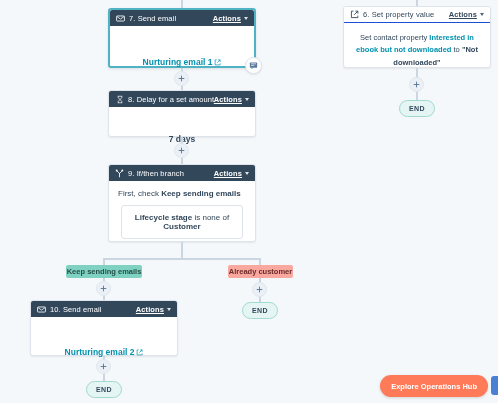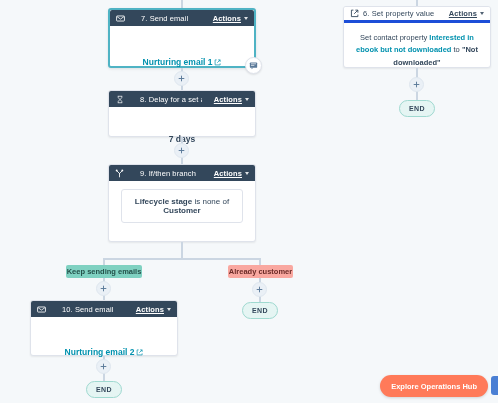--- a/index.html
+++ b/index.html
@@ -69,26 +69,25 @@
     height: 16px;
     padding: 0 6px;
     box-sizing: border-box;
     font-size: 7.5px;
     letter-spacing: .1px;
   }
   .card-head.dark {
     background: #33475b;
     color: #ffffff;
     border-radius: 2px 2px 0 0;
-    gap: 12px;
   }
   .card-head.light {
     background: #ffffff;
     color: #33475b;
-    border-bottom: 3px solid #1d4ed8;
+    border-bottom: 1px solid #1d4ed8;
     border-radius: 2px 2px 0 0;
   }
   .head-icon {
     width: 9px;
     height: 9px;
     margin-right: 4px;
     flex: 0 0 auto;
     display: flex;
     align-items: center;
     justify-content: center;
@@ -336,20 +335,23 @@
             <circle cx="13" cy="2.6" r="1.7" fill="#ffffff"></circle>
           </svg>
       </span>
       <span class="head-title">9. If/then branch</span>
       <span class="actions">
         <span class="lbl">Actions</span>
         <span class="caret"></span>
       </span>
     </div>
     <div class="branch-body">
+      <div class="branch-lead">
+        <span>First, check </span><b>Keep sending emails</b>
+      </div>
       <div class="criteria">
         <b>Lifecycle stage</b><span> is none of </span><b>Customer</b>
       </div>
     </div>
   </div>
 
   <div class="conn v" style="left:181px; top:242px; height:17px;"></div>
 
   <div class="conn h" style="left:103px; top:258px; width:158px;"></div>
 

